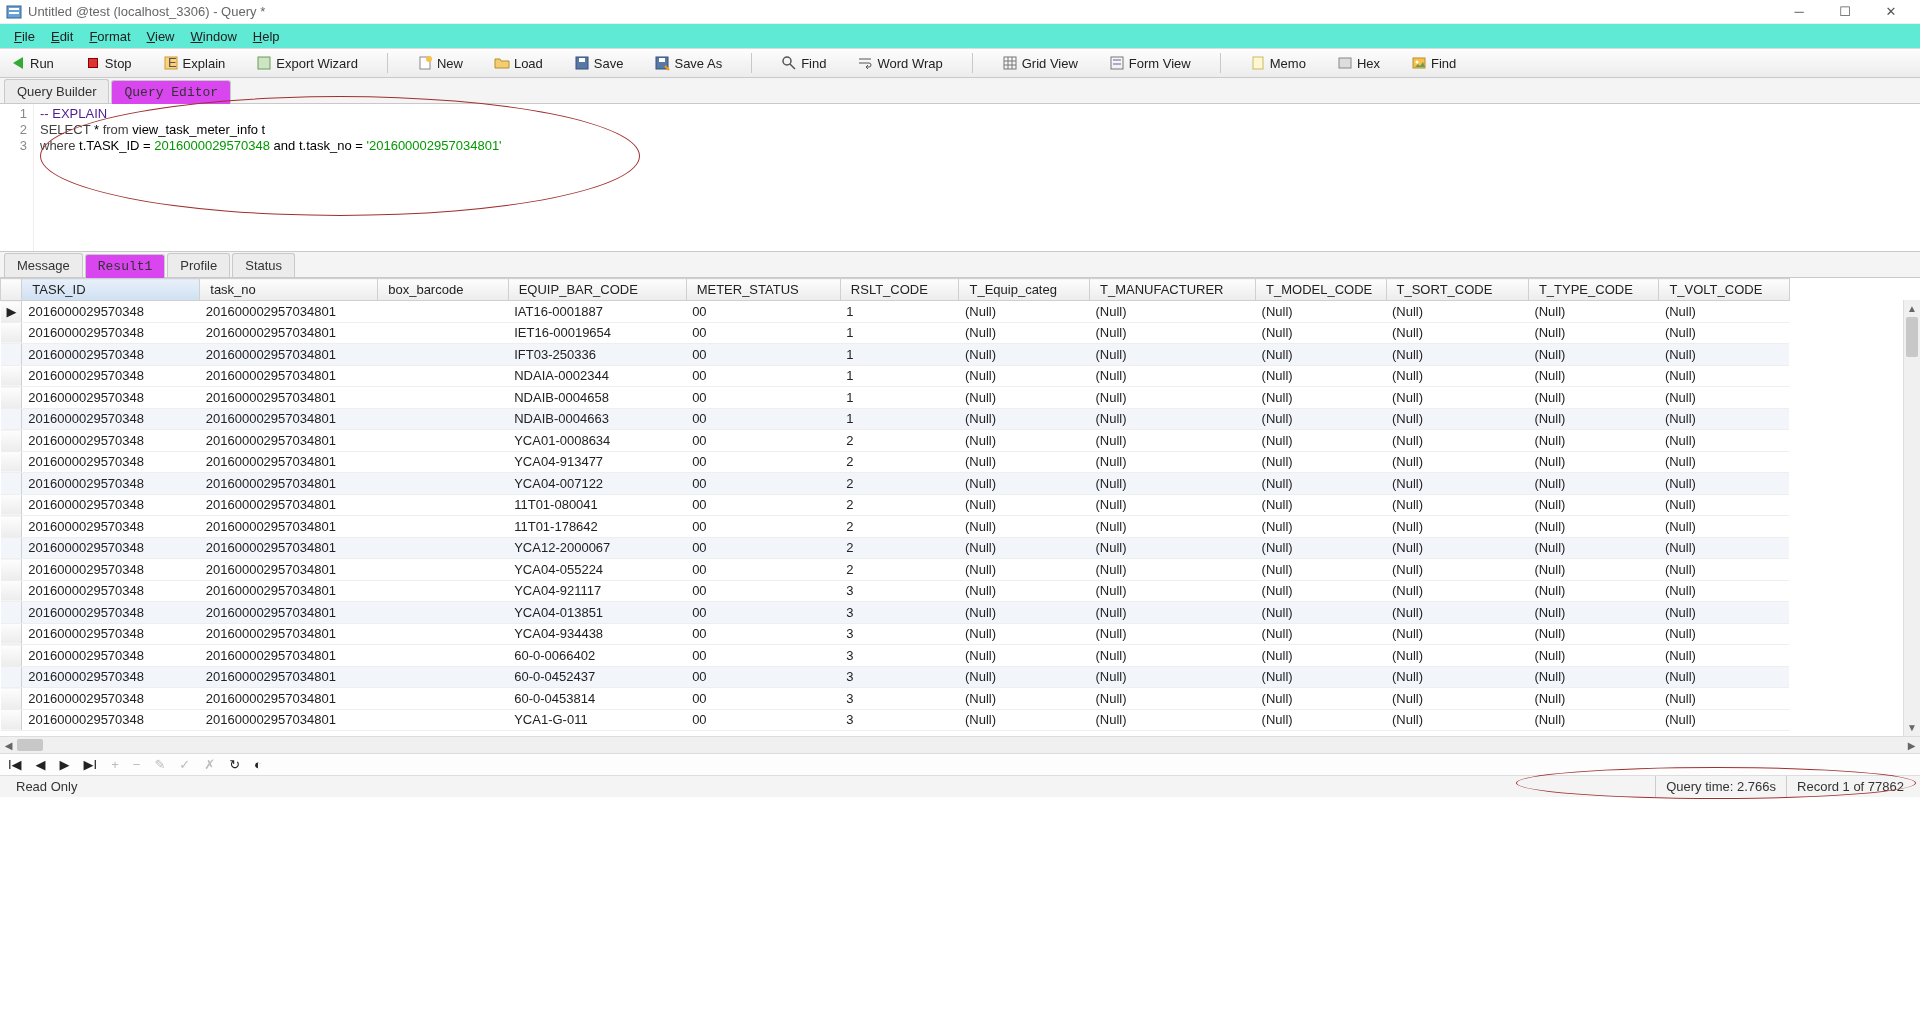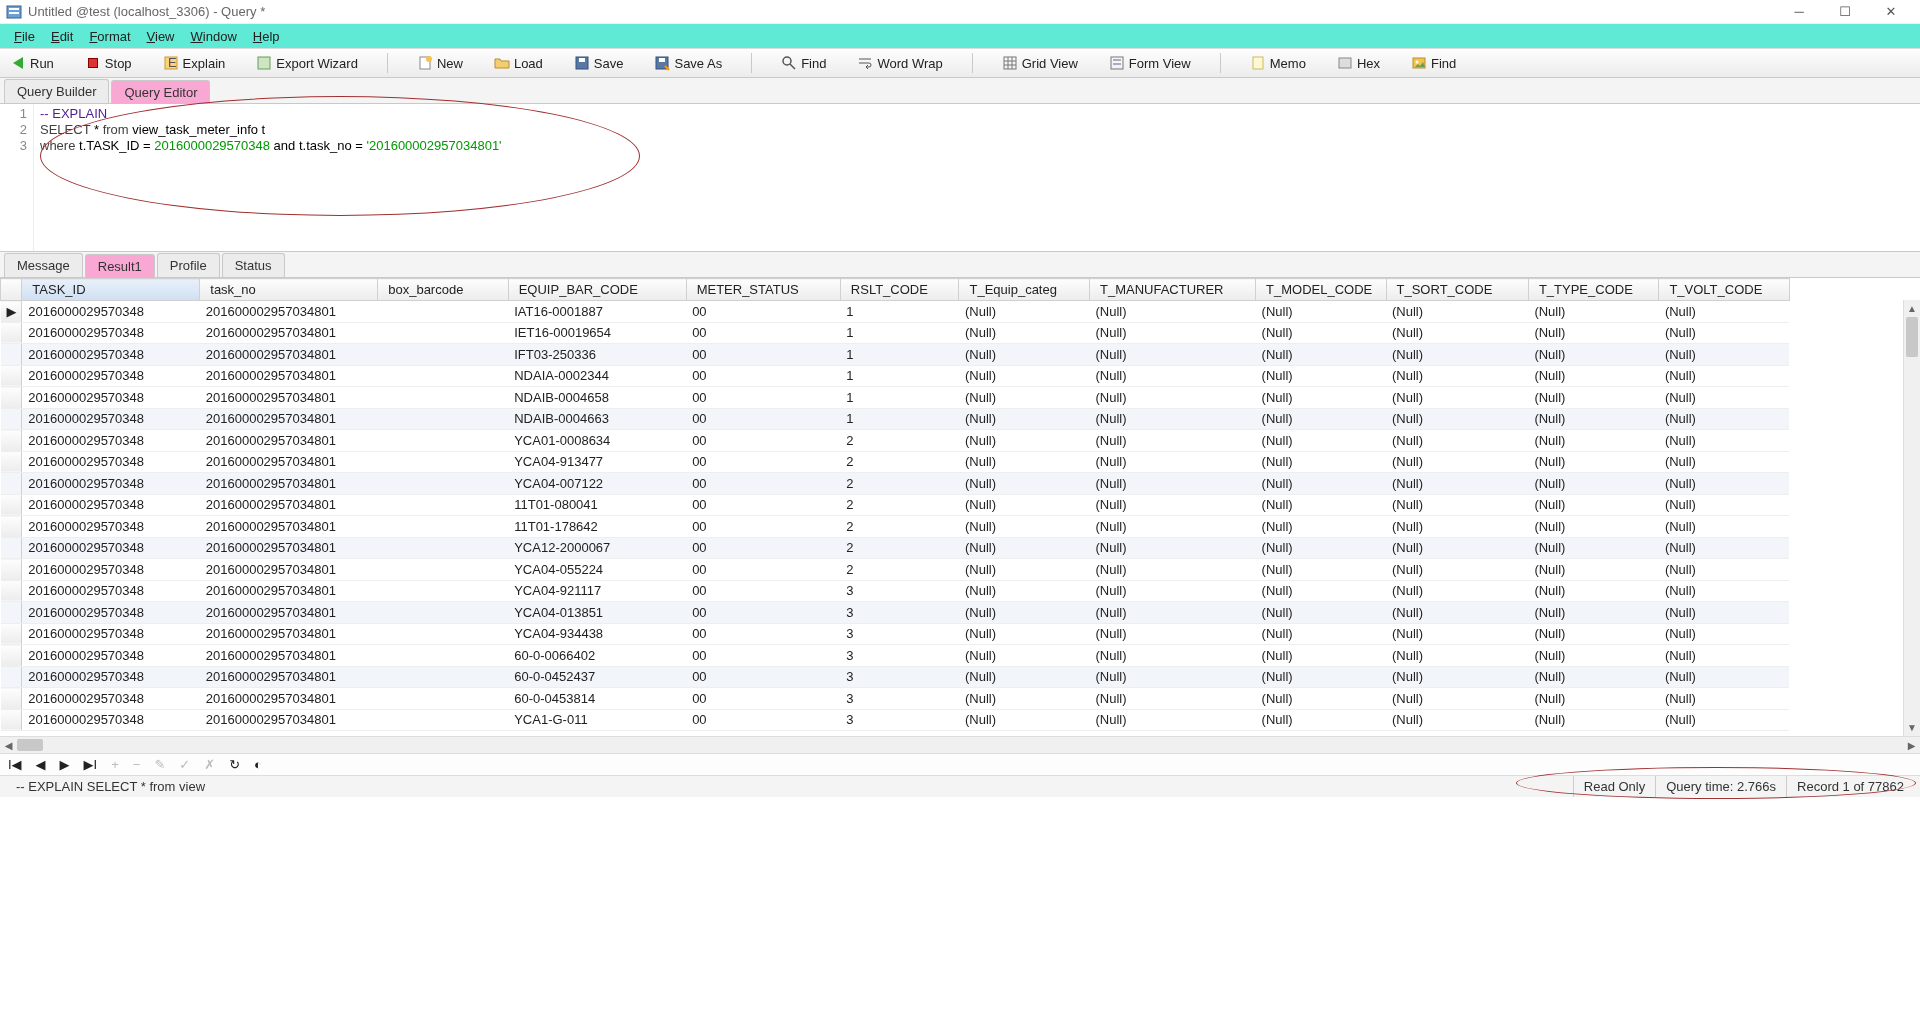--- a/index.html
+++ b/index.html
@@ -18,21 +18,21 @@
 
 
 .toolbar { height: 30px; background: linear-gradient(#fdfdfd,#ececec); border-top: 1px solid #dcdcdc; border-bottom: 1px solid #c9c9c9; display: flex; align-items: center; padding: 0 4px; gap: 19px; }
 .tbtn { display: inline-flex; align-items: center; gap: 4px; padding: 2px 6px; color: #222; border-radius: 2px; }
 .tsep { width: 1px; height: 20px; background: #c9c9c9; margin: 0 4px; }
 .ti { width: 16px; height: 16px; display: inline-flex; align-items: center; justify-content: center; }
 
 
 .tabs-upper { height: 26px; background: #f4f4f4; border-bottom: 1px solid #c9c9c9; display: flex; align-items: flex-end; padding-left: 4px; }
 .tab { padding: 4px 12px; border: 1px solid #c9c9c9; border-bottom: none; background: #ececec; margin-right: 2px; border-radius: 3px 3px 0 0; color: #333; position: relative; }
-.tab.active { background: #f9a8d4; top: 1px; }
+.tab.active { background: #d946ef; top: 1px; font-family: Liberation Mono, monospace; }
 
 
 .editor { height: 148px; background: #fff; display: flex; font-family: Consolas, monospace; font-size: 13px; border-bottom: 1px solid #c9c9c9; position: relative; }
 .gutter { width: 34px; background: #fff; border-right: 1px solid #eee; color: #888; text-align: right; padding: 2px 6px 0 0; line-height: 16px; }
 .code { padding: 2px 6px; line-height: 16px; white-space: pre; }
 .kw { color: #404040; }
 .str { color: #009900; }
 .num { color: #009900; }
 .cmt { color: #4c1d95; }
 .ellipse1 { position: absolute; border: 1px solid #a03030; border-radius: 50%; pointer-events: none; }
@@ -623,18 +623,17 @@
   <span class="navbtn dis">+</span>
   <span class="navbtn dis">−</span>
   <span class="navbtn dis">✎</span>
   <span class="navbtn dis">✓</span>
   <span class="navbtn dis">✗</span>
   <span class="navbtn">↻</span>
   <span class="navbtn">◐</span>
 </div>
 
 <div class="statusbar">
-  <div class="statuscell">-- EXPLAIN SELECT * from view</div>
   <div class="statuscell">Read Only</div>
   <div class="statuscell">Query time: 2.766s</div>
   <div class="statuscell">Record 1 of 77862</div>
   <div class="ellipse2" style="right:4px;bottom:-2px;width:400px;height:32px;"></div>
 </div>
 
 </body></html>

